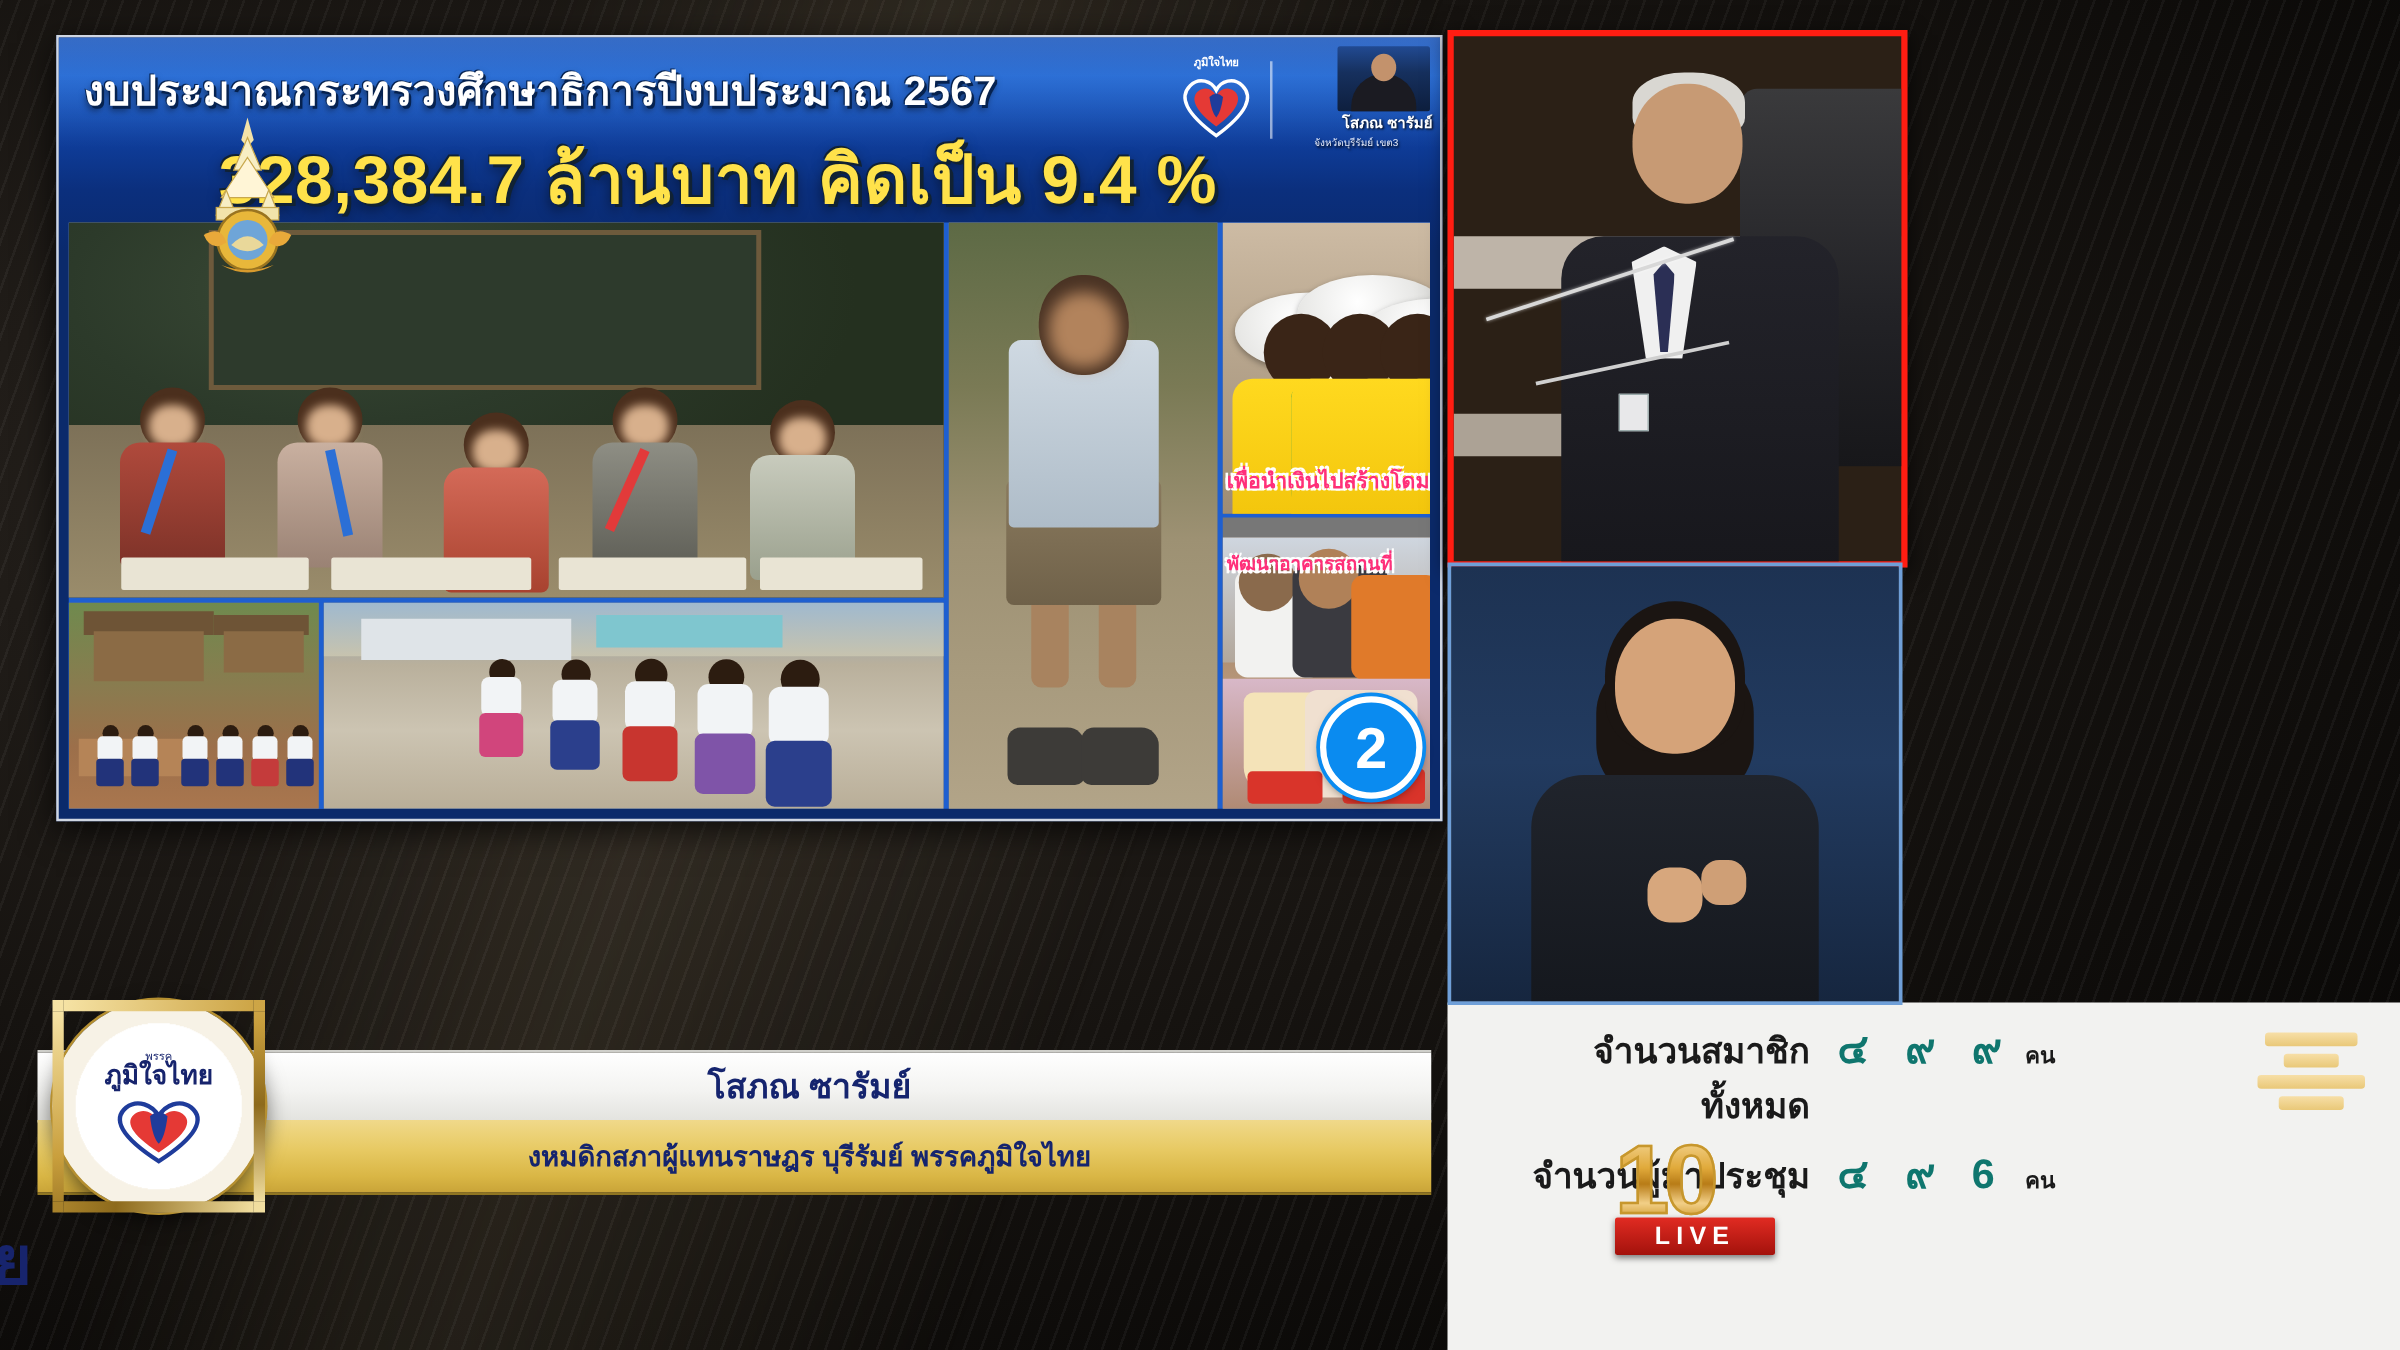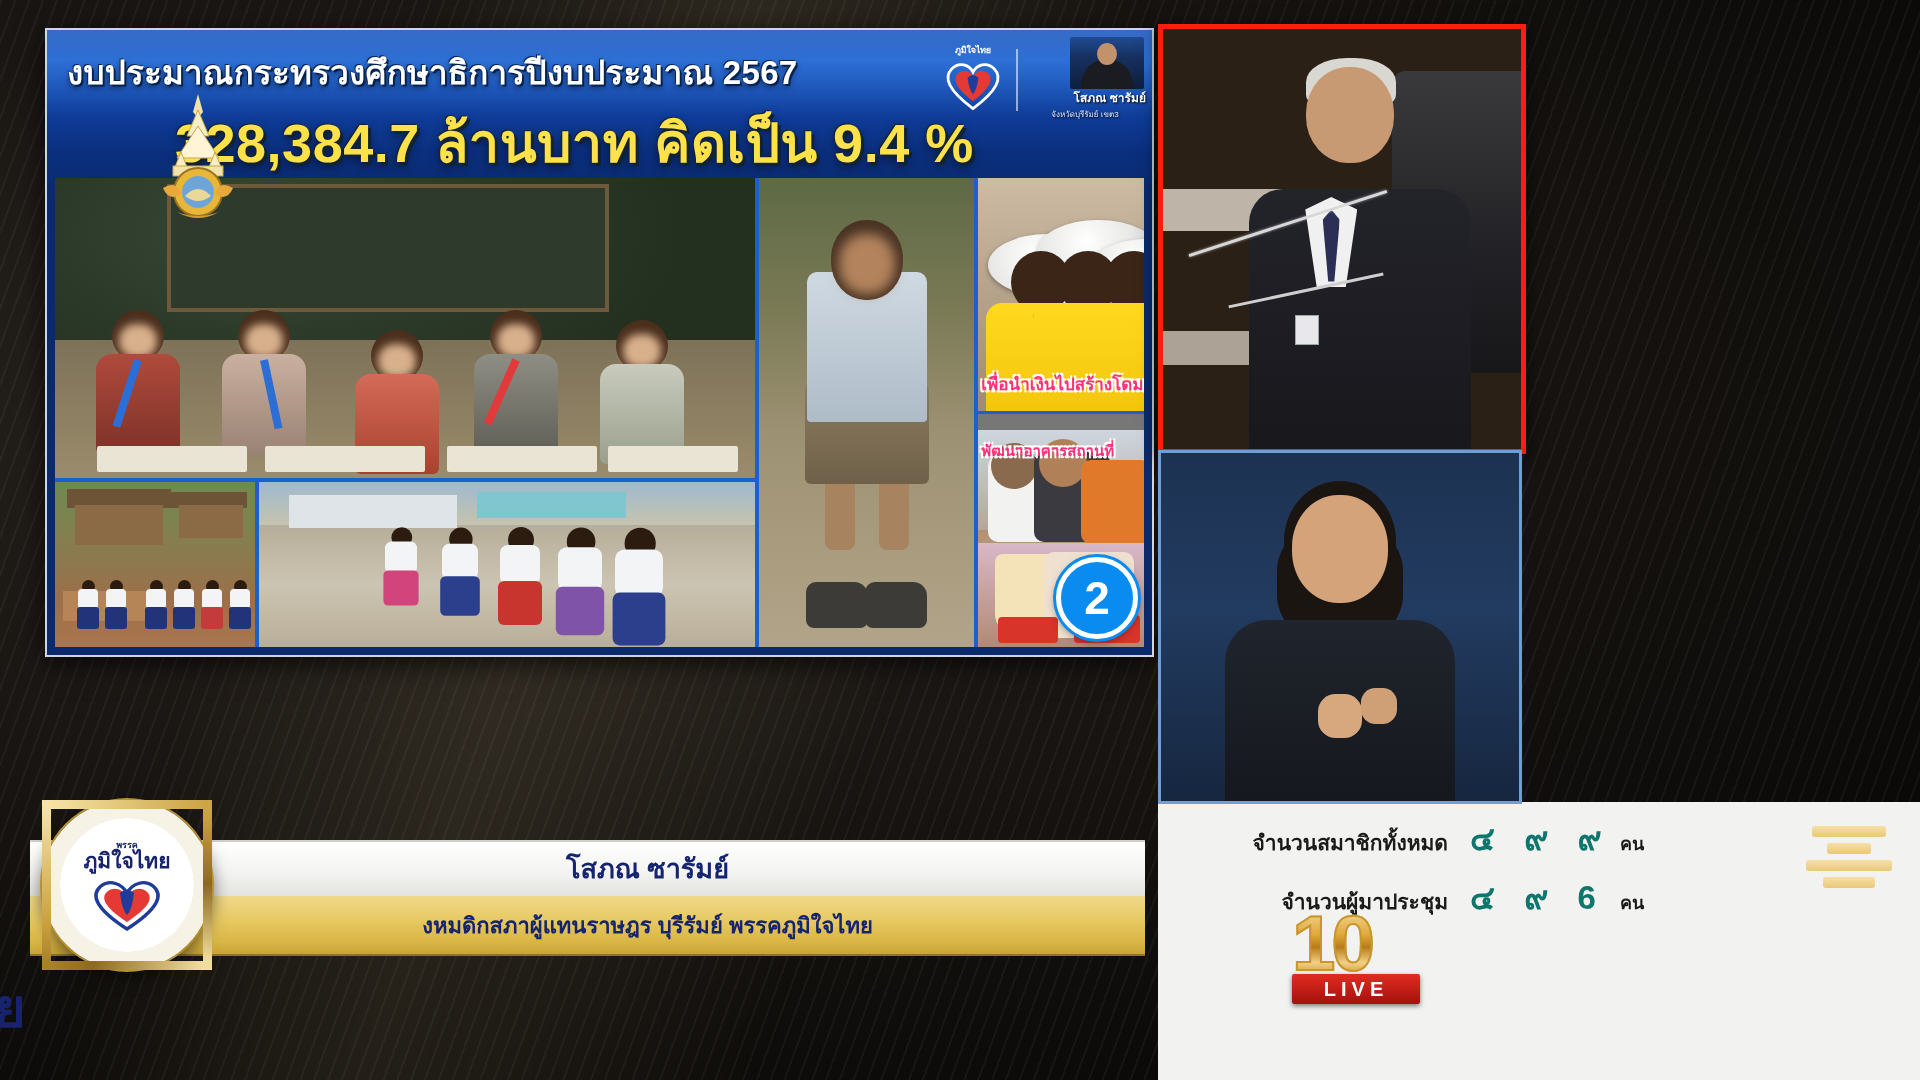--- a/index.html
+++ b/index.html
@@ -135,21 +135,21 @@
     color:#15246e;font-size:27px;font-weight:bold;padding-left:120px;box-sizing:border-box;}
   .lt-role{position:absolute;left:0;top:56px;width:100%;height:58px;display:flex;align-items:center;justify-content:center;
     color:#15246e;font-size:22px;font-weight:bold;padding-left:120px;box-sizing:border-box;}
 
   
   .party{position:absolute;left:42px;top:800px;width:152px;height:152px;border-radius:50%;z-index:14;
     background:radial-gradient(circle at 50% 50%,#ffffff 0 62%,#f7f2e6 62% 100%);
     border:9px solid;border-image:linear-gradient(145deg,#f6e3a5,#c99f3d 45%,#8d6a1c 70%,#f2dfa0) 1;
     box-shadow:0 0 0 2px #b58f30,0 6px 18px rgba(0,0,0,.6);
     display:flex;flex-direction:column;align-items:center;justify-content:center;overflow:hidden;}
-  .party-word-sm{font-size:9px;color:#17246d;font-weight:bold;margin-bottom:-2px;}
+  .party-word-sm{font-size:9px;color:#17246d;font-weight:normal;margin-bottom:-2px;}
   .party-word{font-size:21px;color:#17246d;font-weight:bold;line-height:1;}
   .party-mark{position:relative;width:86px;height:58px;margin-top:4px;}
 
   
   .live{position:absolute;left:1292px;top:908px;width:160px;height:150px;z-index:13;}
   .live-10{font-size:78px;font-weight:bold;line-height:.9;letter-spacing:-4px;
     background:linear-gradient(180deg,#f6d99a 0%,#e0a93a 38%,#b87c17 56%,#f2cf87 78%,#c8911f 100%);
     -webkit-background-clip:text;background-clip:text;color:transparent;
     -webkit-text-stroke:2px #c7972d;text-align:left;}
   .live-tag{margin-top:-4px;width:128px;height:30px;background:linear-gradient(180deg,#e12b22,#a3120c);
@@ -184,21 +184,21 @@
   .sg-hair2{position:absolute;left:50%;transform:translateX(-50%);top:20%;width:126px;height:120px;border-radius:40%;background:#1b1512;z-index:-1;}
   .sg-body{position:absolute;left:50%;transform:translateX(-50%);bottom:0;width:230px;height:52%;border-radius:42px 42px 0 0;
     background:linear-gradient(180deg,#20242c 0%,#15181e 100%);}
   .sg-hand{position:absolute;left:50%;transform:translateX(-50%);bottom:18%;width:44px;height:44px;border-radius:40%;background:#d7a77d;}
   .sg-hand2{position:absolute;left:56%;bottom:22%;width:36px;height:36px;border-radius:40%;background:#cf9f76;}
 
   
   .att{position:absolute;left:1158px;top:802px;width:762px;height:278px;background:#f2f2f0;z-index:10;}
   .att-inner{position:absolute;left:40px;top:10px;width:620px;}
   .att-row{display:flex;align-items:baseline;margin-bottom:6px;}
-  .att-label{width:250px;text-align:right;color:#1a1a1a;font-size:21px;font-weight:bold;padding-right:22px;}
+  .att-label{width:250px;text-align:right;color:#1a1a1a;font-size:28px;font-weight:bold;padding-right:22px;}
   .att-num{width:150px;color:#0f766e;font-size:33px;font-weight:bold;letter-spacing:10px;}
   .att-unit{color:#1a1a1a;font-size:18px;font-weight:bold;}
   .hamburger{position:absolute;right:28px;top:24px;width:86px;height:62px;}
   .hamburger i{display:block;height:11px;border-radius:3px;margin-bottom:6px;
     background:linear-gradient(180deg,#f7dfa7,#e9c878);}
   .hb1{width:74px;margin-left:6px;}
   .hb2{width:44px;margin-left:21px;}
   .hb3{width:86px;margin-left:0;}
   .hb4{width:52px;margin-left:17px;}
 

